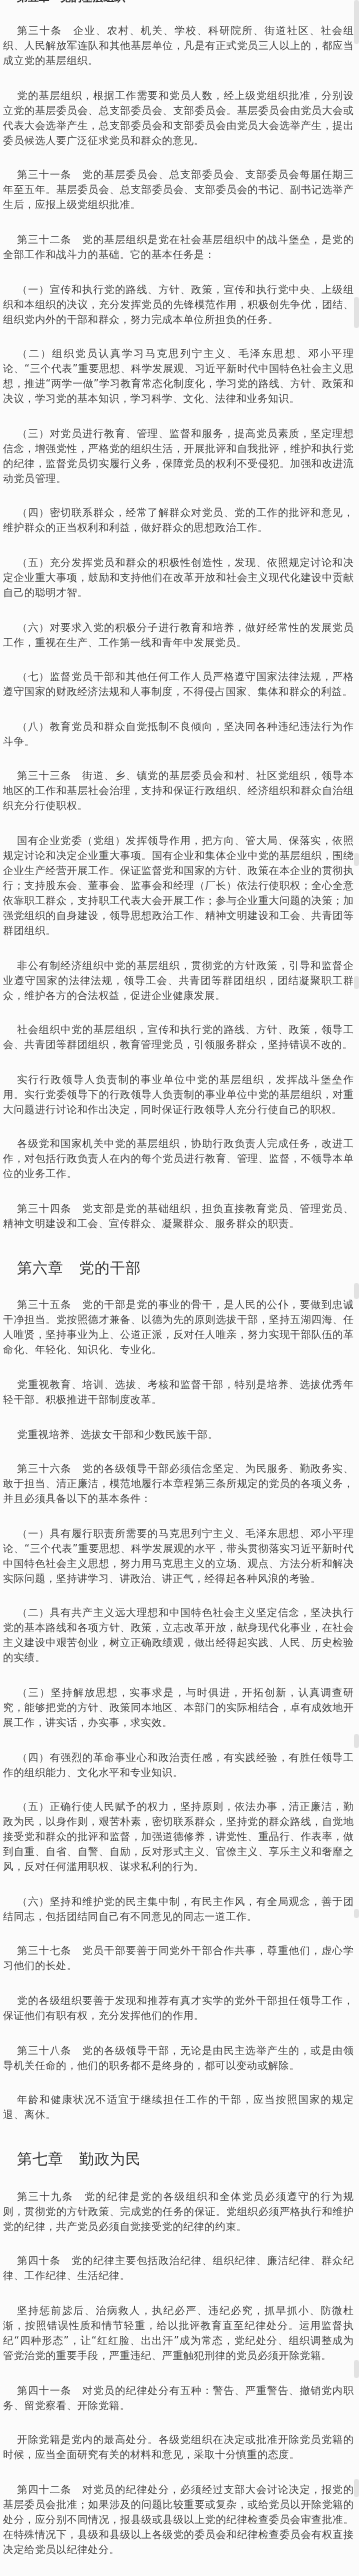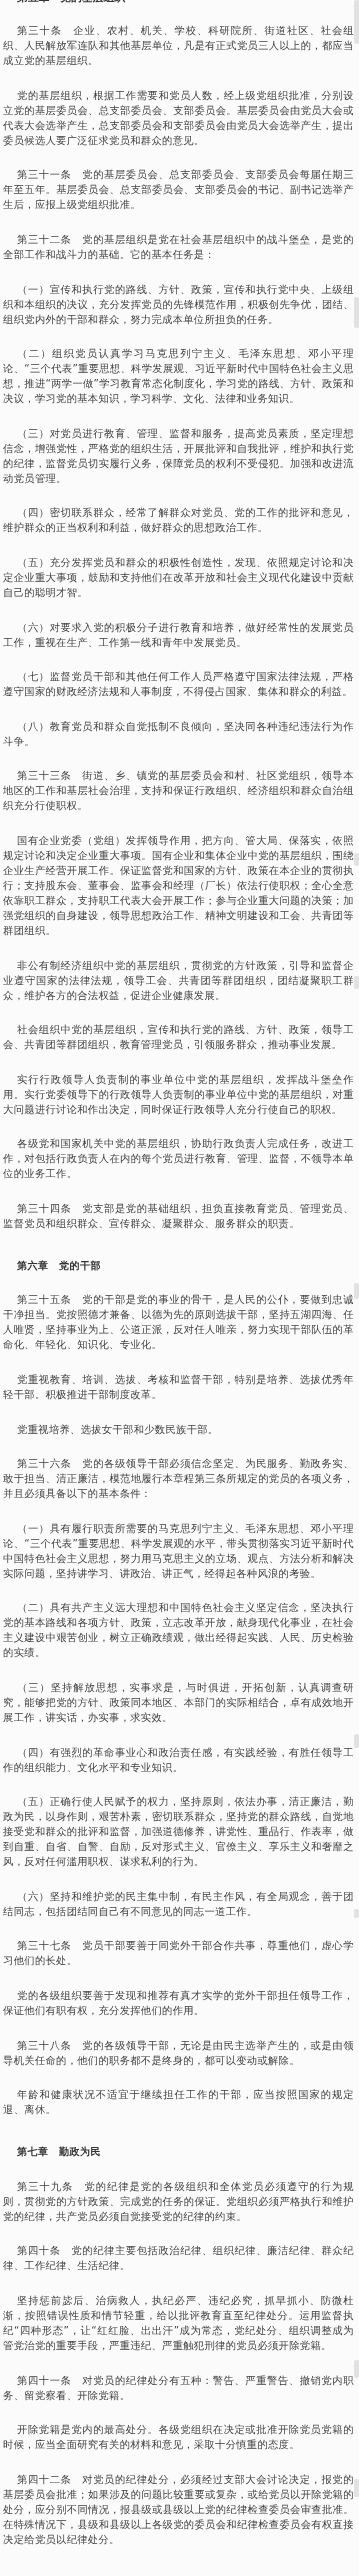--- a/index.html
+++ b/index.html
@@ -32,22 +32,22 @@
   .para {
     font-size: 10.3px;
     line-height: 15px;
     margin: 19.6px 0;
     text-indent: 14px;
     text-align: justify;
     letter-spacing: 0.3px;
     word-break: break-all;
   }
   .chapter {
-    font-size: 10px;
-    font-weight: bold;
+    font-size: 15px;
+    font-weight: normal;
     color: #333333;
     margin: 28px 0 13.4px 0;
     padding-left: 14px;
     letter-spacing: 0.5px;
   }
   .sb-artifact {
     position: absolute;
     right: 0;
     width: 4.6px;
     border-radius: 2.1px;
@@ -72,24 +72,24 @@
       <p class="para">（二）组织党员认真学习马克思列宁主义、毛泽东思想、邓小平理论、“三个代表”重要思想、科学发展观、习近平新时代中国特色社会主义思想，推进“两学一做”学习教育常态化制度化，学习党的路线、方针、政策和决议，学习党的基本知识，学习科学、文化、法律和业务知识。</p>
       <p class="para">（三）对党员进行教育、管理、监督和服务，提高党员素质，坚定理想信念，增强党性，严格党的组织生活，开展批评和自我批评，维护和执行党的纪律，监督党员切实履行义务，保障党员的权利不受侵犯。加强和改进流动党员管理。</p>
       <p class="para">（四）密切联系群众，经常了解群众对党员、党的工作的批评和意见，维护群众的正当权利和利益，做好群众的思想政治工作。</p>
       <p class="para">（五）充分发挥党员和群众的积极性创造性，发现、依照规定讨论和决定企业重大事项，鼓励和支持他们在改革开放和社会主义现代化建设中贡献自己的聪明才智。</p>
       <p class="para">（六）对要求入党的积极分子进行教育和培养，做好经常性的发展党员工作，重视在生产、工作第一线和青年中发展党员。</p>
       <p class="para">（七）监督党员干部和其他任何工作人员严格遵守国家法律法规，严格遵守国家的财政经济法规和人事制度，不得侵占国家、集体和群众的利益。</p>
       <p class="para">（八）教育党员和群众自觉抵制不良倾向，坚决同各种违纪违法行为作斗争。</p>
       <p class="para">第三十三条　街道、乡、镇党的基层委员会和村、社区党组织，领导本地区的工作和基层社会治理，支持和保证行政组织、经济组织和群众自治组织充分行使职权。</p>
       <p class="para">国有企业党委（党组）发挥领导作用，把方向、管大局、保落实，依照规定讨论和决定企业重大事项。国有企业和集体企业中党的基层组织，围绕企业生产经营开展工作。保证监督党和国家的方针、政策在本企业的贯彻执行；支持股东会、董事会、监事会和经理（厂长）依法行使职权；全心全意依靠职工群众，支持职工代表大会开展工作；参与企业重大问题的决策；加强党组织的自身建设，领导思想政治工作、精神文明建设和工会、共青团等群团组织。</p>
       <p class="para">非公有制经济组织中党的基层组织，贯彻党的方针政策，引导和监督企业遵守国家的法律法规，领导工会、共青团等群团组织，团结凝聚职工群众，维护各方的合法权益，促进企业健康发展。</p>
-      <p class="para">社会组织中党的基层组织，宣传和执行党的路线、方针、政策，领导工会、共青团等群团组织，教育管理党员，引领服务群众，推动事业发展。</p>
+      <p class="para">社会组织中党的基层组织，宣传和执行党的路线、方针、政策，领导工会、共青团等群团组织，教育管理党员，引领服务群众，坚持错误不改的。</p>
       <p class="para">实行行政领导人负责制的事业单位中党的基层组织，发挥战斗堡垒作用。实行党委领导下的行政领导人负责制的事业单位中党的基层组织，对重大问题进行讨论和作出决定，同时保证行政领导人充分行使自己的职权。</p>
       <p class="para">各级党和国家机关中党的基层组织，协助行政负责人完成任务，改进工作，对包括行政负责人在内的每个党员进行教育、管理、监督，不领导本单位的业务工作。</p>
-      <p class="para">第三十四条　党支部是党的基础组织，担负直接教育党员、管理党员、监督党员和组织群众、宣传群众、凝聚群众、服务群众的职责。</p>
+      <p class="para">第三十四条　党支部是党的基础组织，担负直接教育党员、管理党员、精神文明建设和工会、宣传群众、凝聚群众、服务群众的职责。</p>
       <h2 class="chapter" style="color: rgb(51, 51, 51);">第六章　党的干部</h2>
       <p class="para">第三十五条　党的干部是党的事业的骨干，是人民的公仆，要做到忠诚干净担当。党按照德才兼备、以德为先的原则选拔干部，坚持五湖四海、任人唯贤，坚持事业为上、公道正派，反对任人唯亲，努力实现干部队伍的革命化、年轻化、知识化、专业化。</p>
       <p class="para">党重视教育、培训、选拔、考核和监督干部，特别是培养、选拔优秀年轻干部。积极推进干部制度改革。</p>
       <p class="para">党重视培养、选拔女干部和少数民族干部。</p>
       <p class="para">第三十六条　党的各级领导干部必须信念坚定、为民服务、勤政务实、敢于担当、清正廉洁，模范地履行本章程第三条所规定的党员的各项义务，并且必须具备以下的基本条件：</p>
       <p class="para">（一）具有履行职责所需要的马克思列宁主义、毛泽东思想、邓小平理论、“三个代表”重要思想、科学发展观的水平，带头贯彻落实习近平新时代中国特色社会主义思想，努力用马克思主义的立场、观点、方法分析和解决实际问题，坚持讲学习、讲政治、讲正气，经得起各种风浪的考验。</p>
       <p class="para">（二）具有共产主义远大理想和中国特色社会主义坚定信念，坚决执行党的基本路线和各项方针、政策，立志改革开放，献身现代化事业，在社会主义建设中艰苦创业，树立正确政绩观，做出经得起实践、人民、历史检验的实绩。</p>
       <p class="para">（三）坚持解放思想，实事求是，与时俱进，开拓创新，认真调查研究，能够把党的方针、政策同本地区、本部门的实际相结合，卓有成效地开展工作，讲实话，办实事，求实效。</p>
       <p class="para">（四）有强烈的革命事业心和政治责任感，有实践经验，有胜任领导工作的组织能力、文化水平和专业知识。</p>
       <p class="para">（五）正确行使人民赋予的权力，坚持原则，依法办事，清正廉洁，勤政为民，以身作则，艰苦朴素，密切联系群众，坚持党的群众路线，自觉地接受党和群众的批评和监督，加强道德修养，讲党性、重品行、作表率，做到自重、自省、自警、自励，反对形式主义、官僚主义、享乐主义和奢靡之风，反对任何滥用职权、谋求私利的行为。</p>

